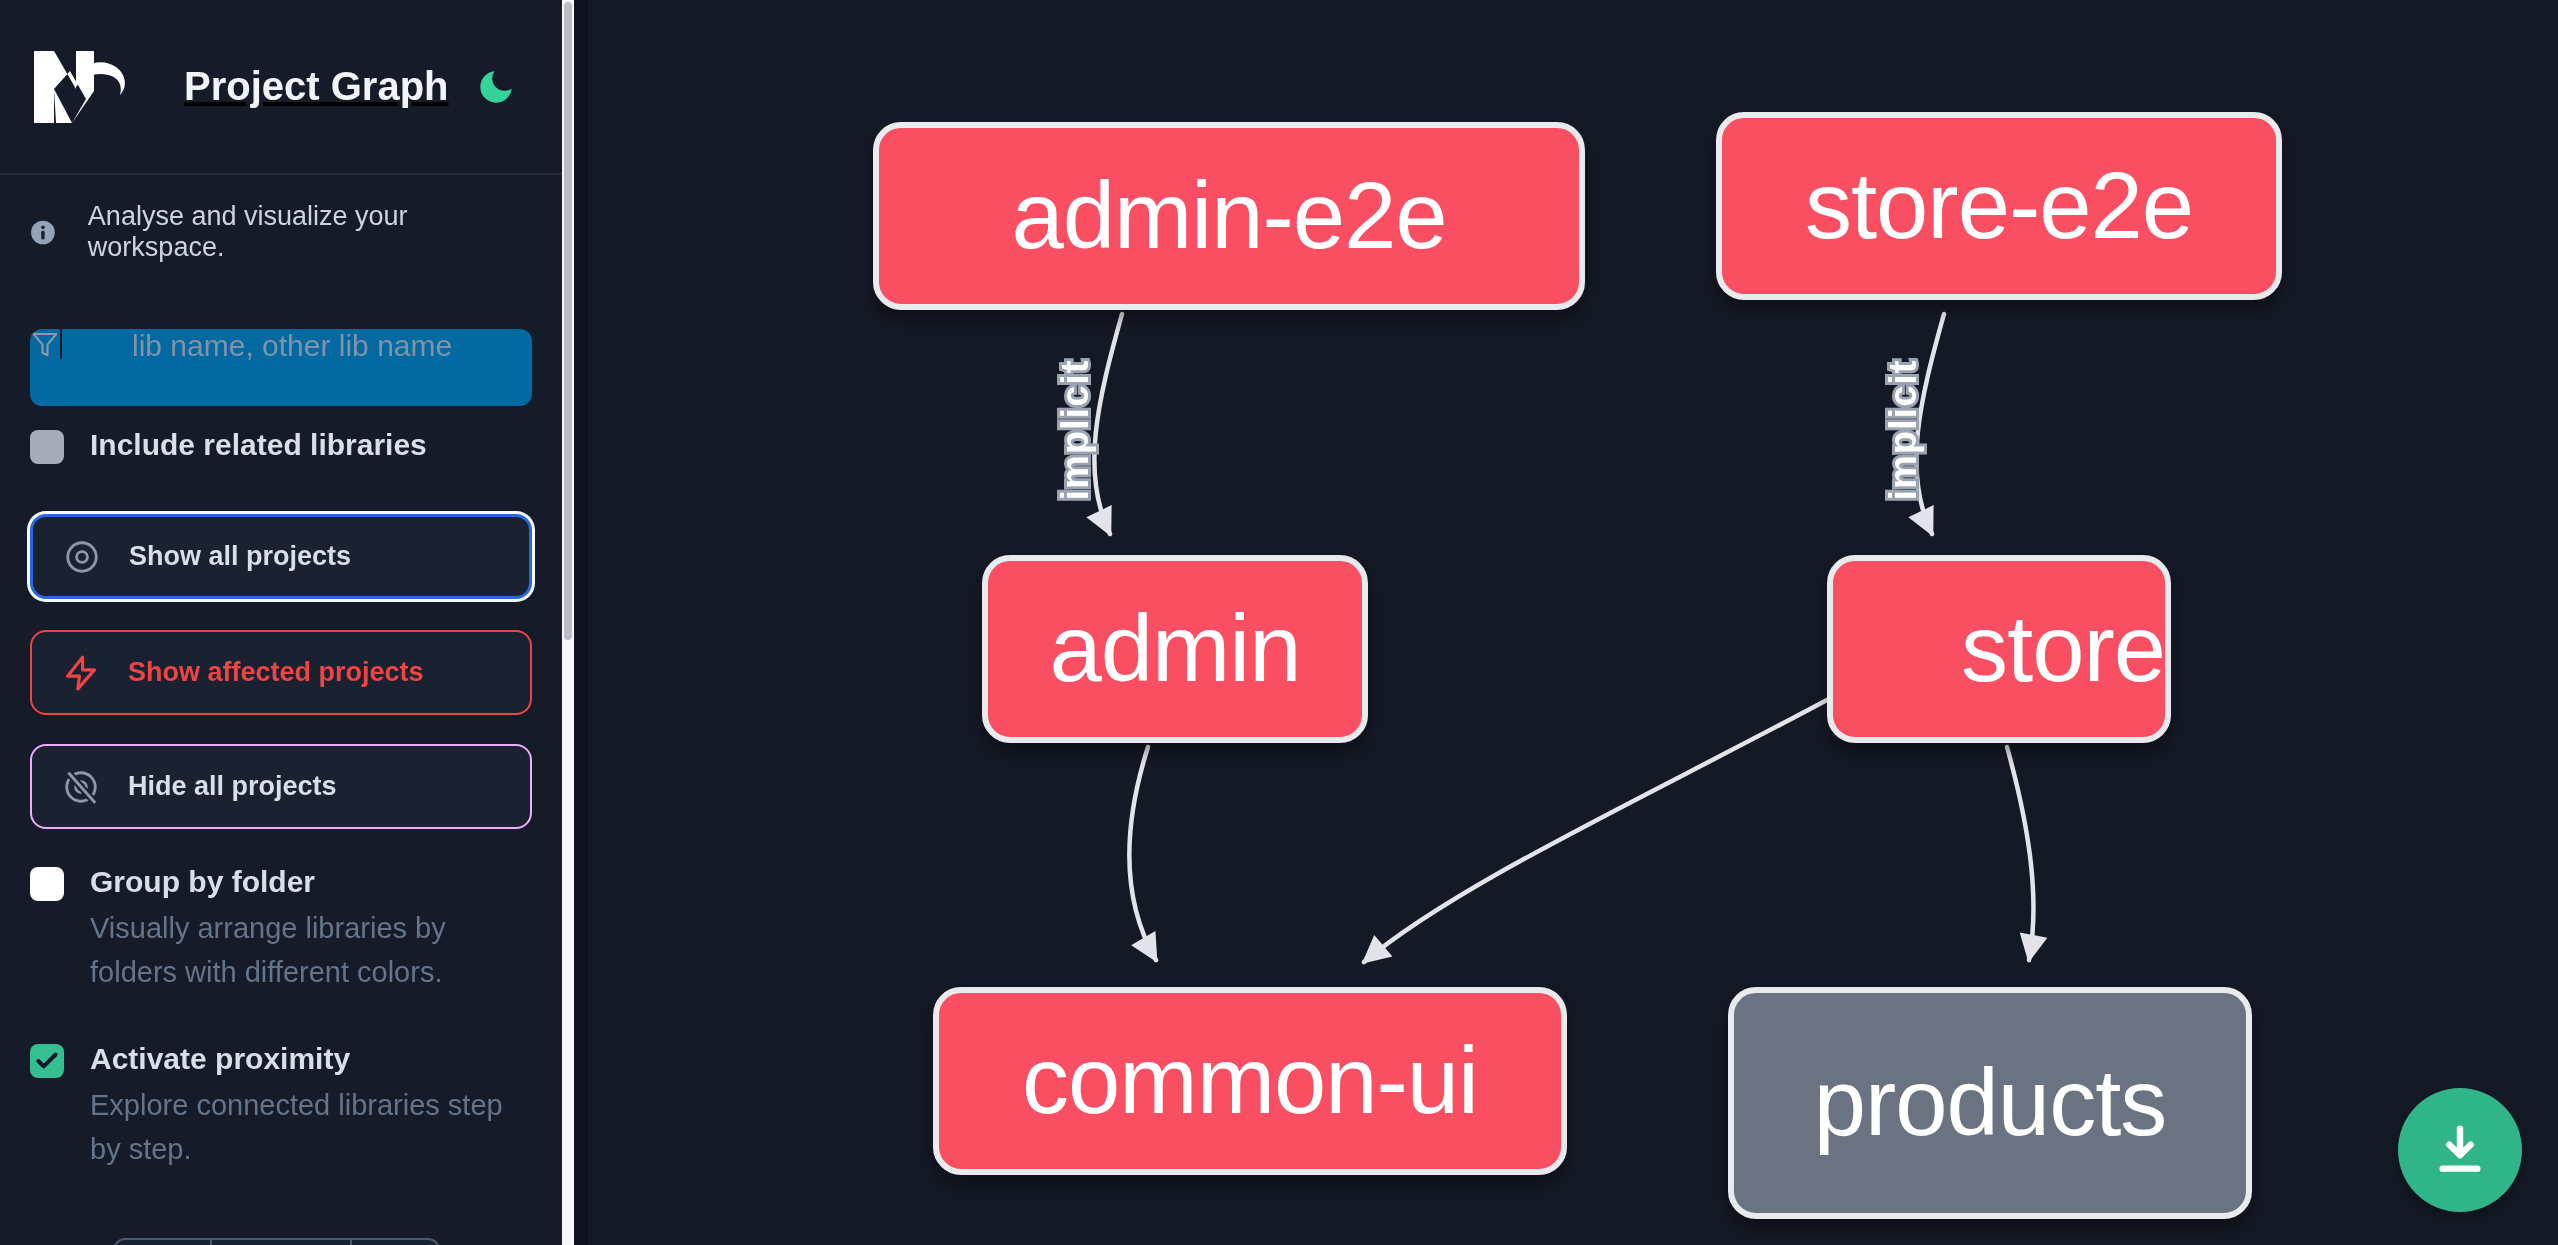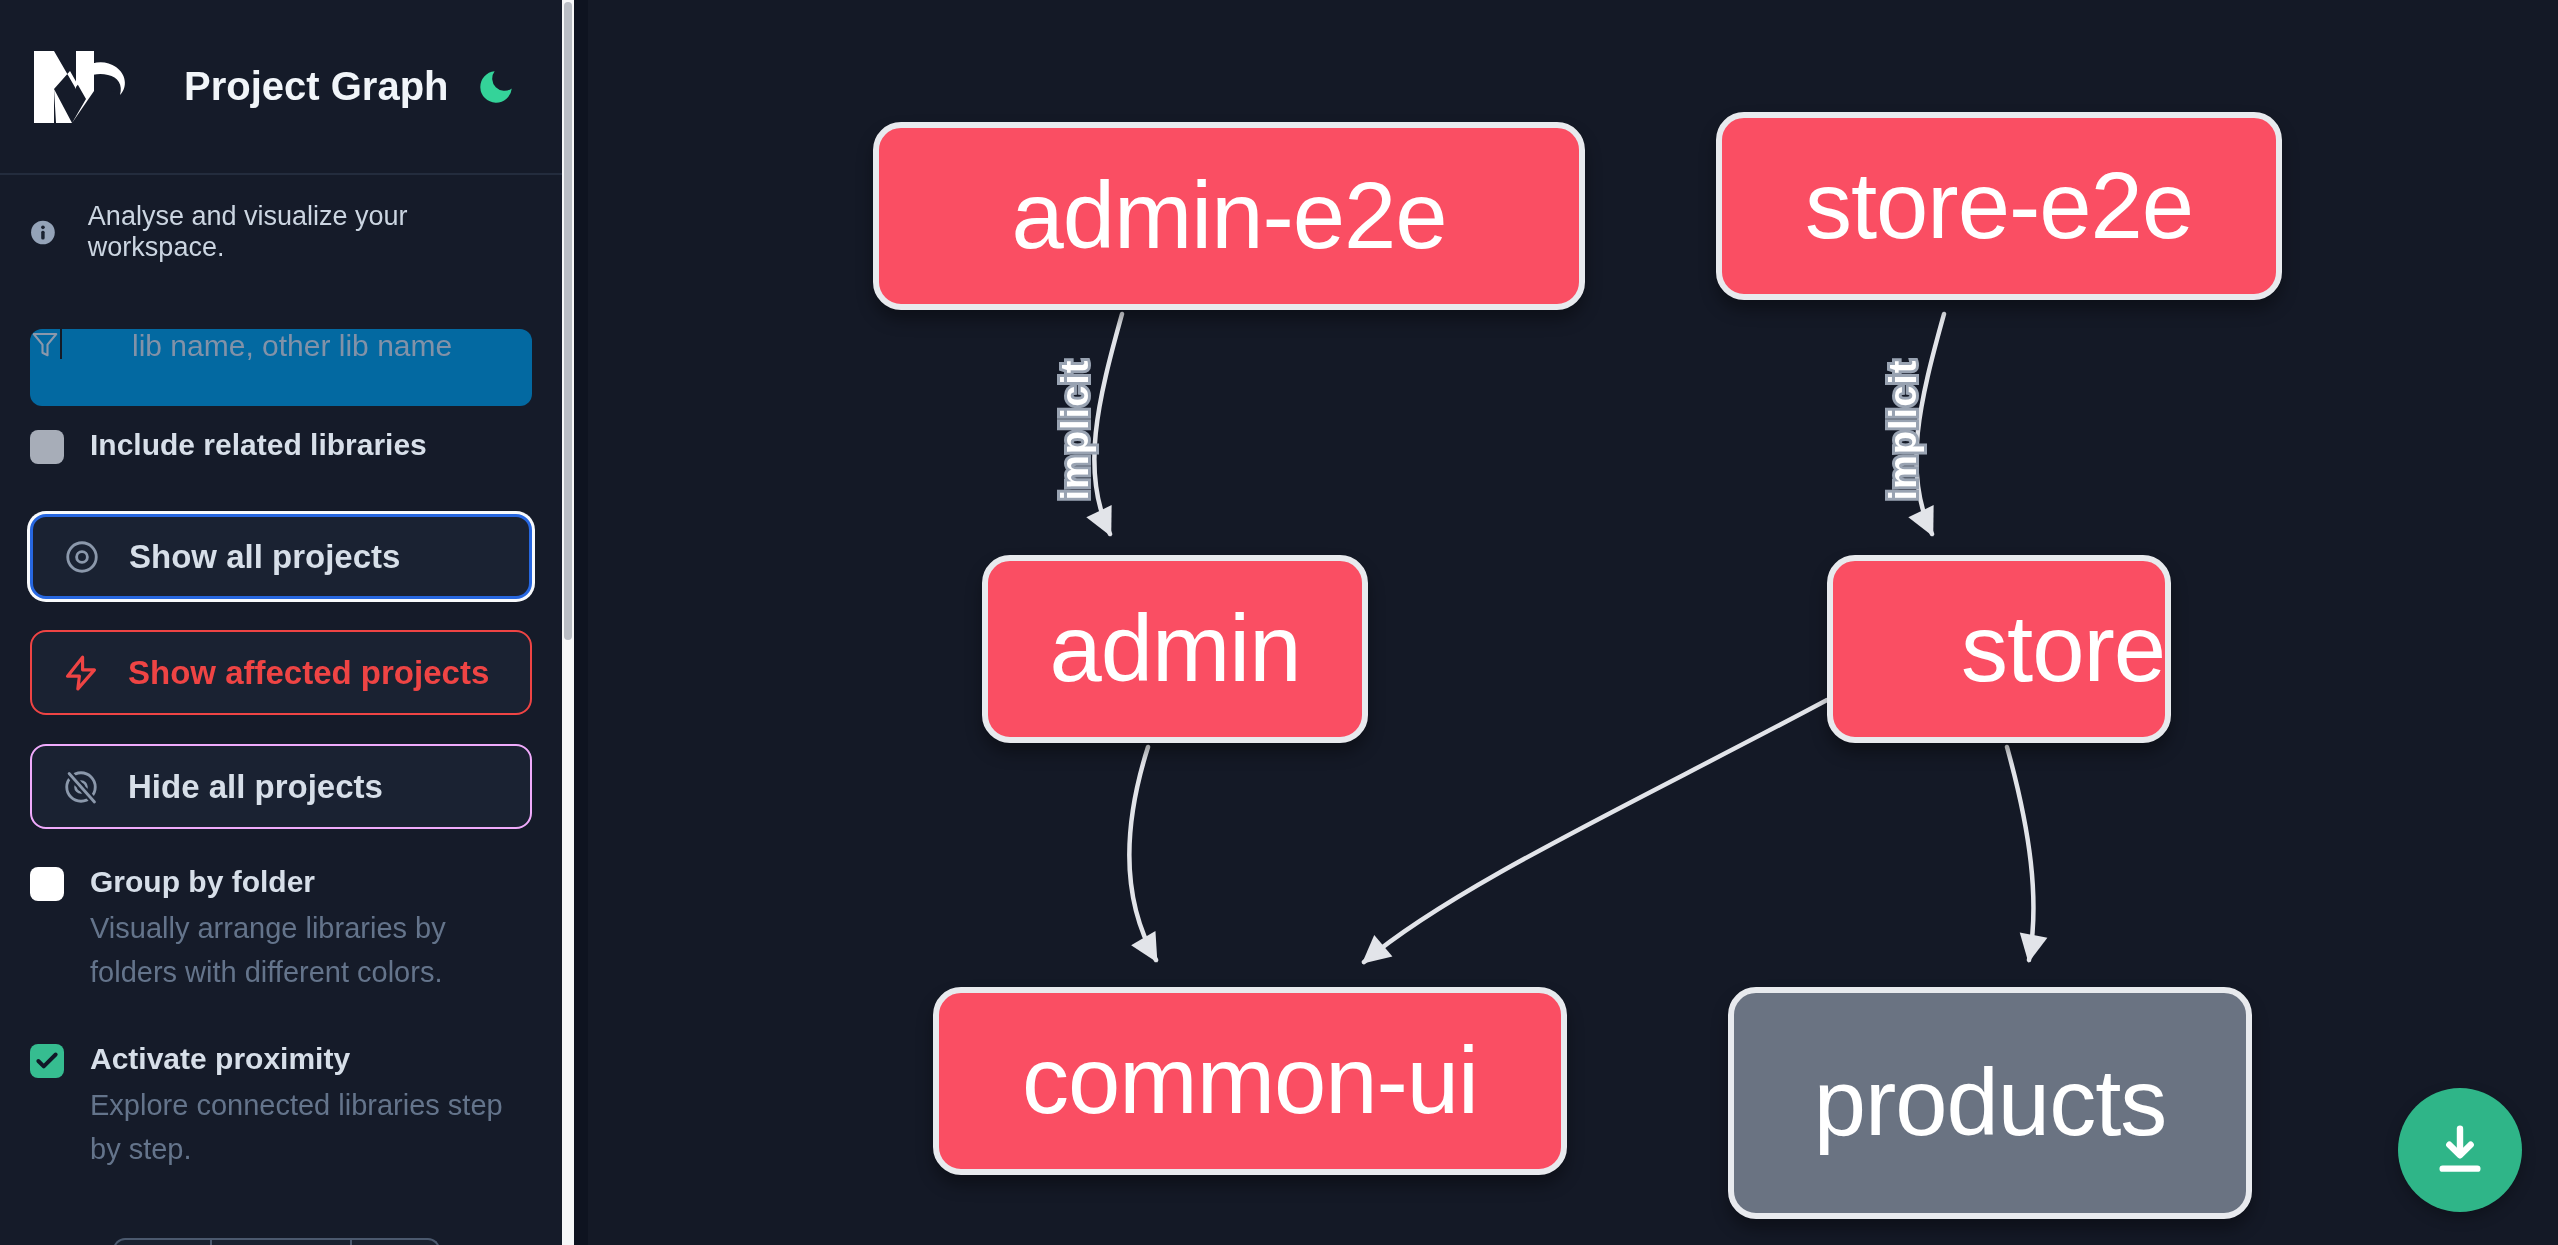--- a/index.html
+++ b/index.html
@@ -20,21 +20,21 @@
 
   .fab { position:absolute; left:2398px; top:1088px; width:124px; height:124px;
          border-radius:50%; background:#2fb588; border:none; display:flex;
          align-items:center; justify-content:center; cursor:pointer;
          box-shadow:0 6px 14px rgba(0,0,0,.25); }
 
   
   .sidebar { position:absolute; left:0; top:0; width:562px; height:1245px;
              background:#151b29; z-index:5; }
   .side-header { position:absolute; left:0; top:0; width:562px; height:173px;
-                 display:flex; align-items:center; padding:0 44px 0 30px; }
+                 display:flex; align-items:center; padding:0 44px 0 30px;text-decoration:underline; }
   .logo { width:100px; height:72px; flex:0 0 auto; }
   .app-title { color:#f1f5f9; font-size:40px; font-weight:600; margin-left:54px;
                letter-spacing:0; white-space:nowrap; }
   .theme-toggle { margin-left:auto; width:44px; height:44px; background:none; border:none;
                   cursor:pointer; display:flex; align-items:center; justify-content:center; }
   .header-divider { position:absolute; left:0; top:173px; width:562px; height:2px;
                     background:#232c3d; }
 
   .side-body { position:absolute; left:0; top:175px; width:562px; bottom:0; padding:0 30px; }
 
@@ -61,21 +61,21 @@
   .toggle-label { color:#d7dfe9; font-size:30px; font-weight:600; }
   .toggle-desc  { color:#64748b; font-size:29px; line-height:1.5; margin-top:8px; }
 
   .row-include { margin-top:22px; }
   .row-group   { margin-top:36px; }
   .row-prox    { margin-top:48px; }
 
   .action-btn { width:502px; height:85px; border-radius:16px; background:#1a2232;
                 display:flex; align-items:center; padding:0 30px; gap:28px;
                 cursor:pointer; border:2px solid #f0abfc; }
-  .action-btn span { font-size:33px; font-weight:600; color:#d7dfe9; white-space:nowrap; }
+  .action-btn span { font-size:27px; font-weight:600; color:#d7dfe9; white-space:nowrap; }
   .btn-show-all { margin-top:50px; border:3px solid #2767e0; box-shadow:0 0 0 3px #f8fafc; }
   .btn-affected { margin-top:31px; border-color:#ef4444; }
   .btn-affected span { color:#ef4444; }
   .btn-hide { margin-top:29px; }
 
   .stepper { position:absolute; left:113px; top:1238px; width:327px; height:14px;
              background:#1a2230; border:2px solid #4b596e; border-bottom:none;
              border-radius:12px 12px 0 0; }
   .stepper i { position:absolute; top:0; bottom:0; width:2px; background:#4b596e; }
   .stepper i:first-child { left:95px; }

